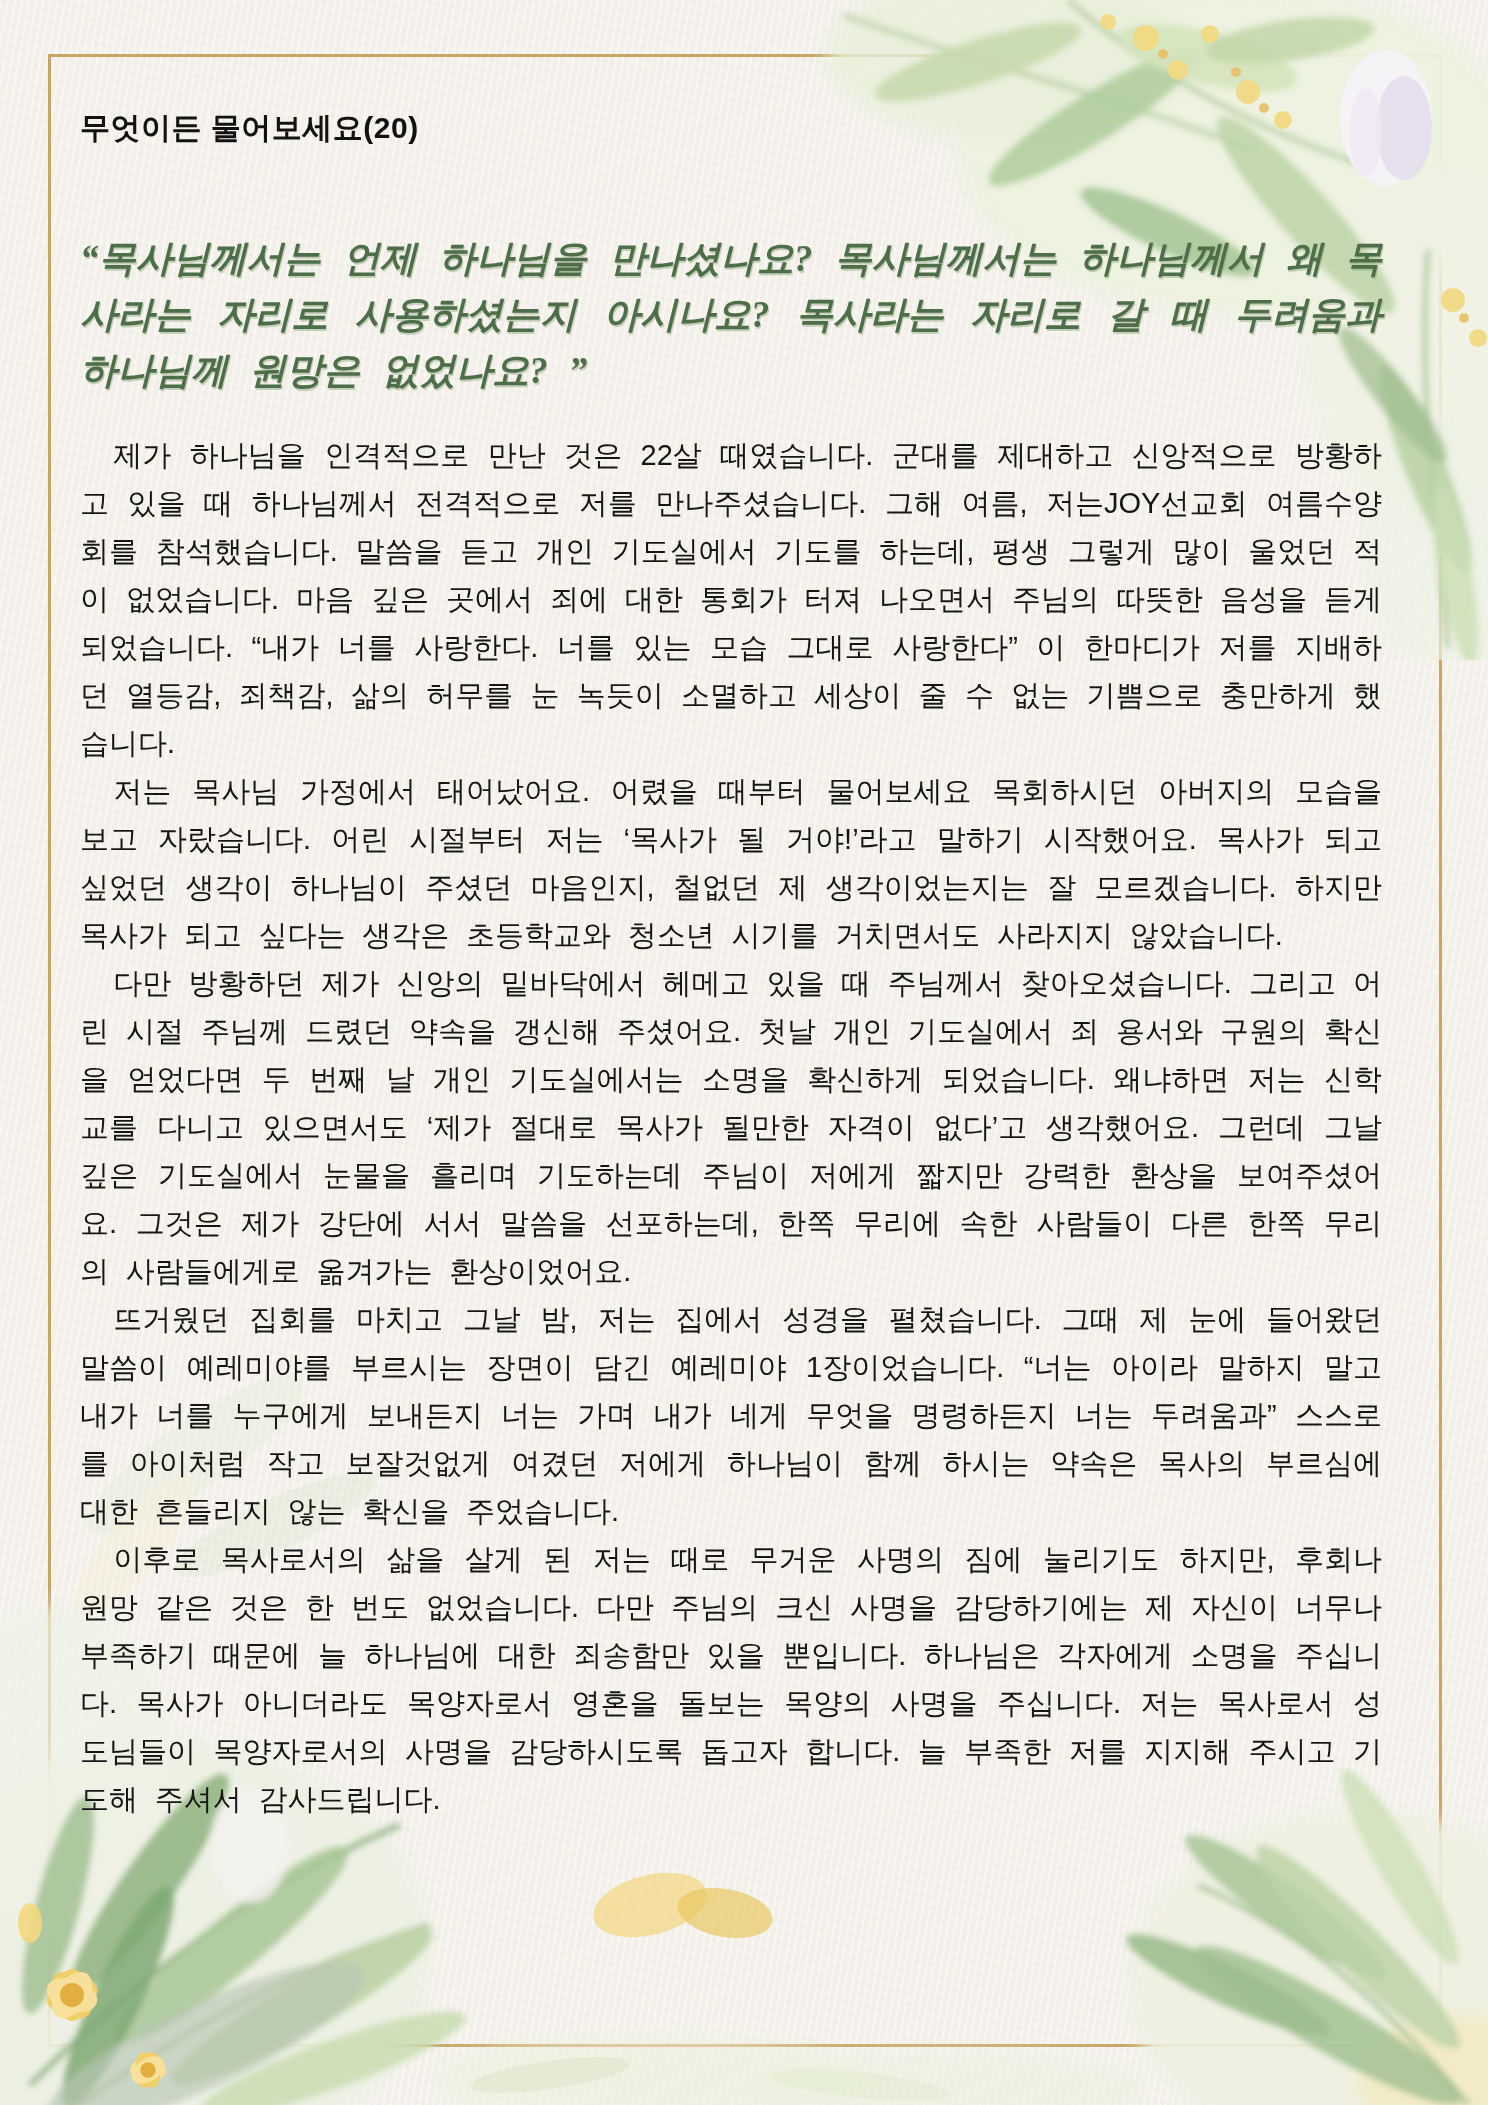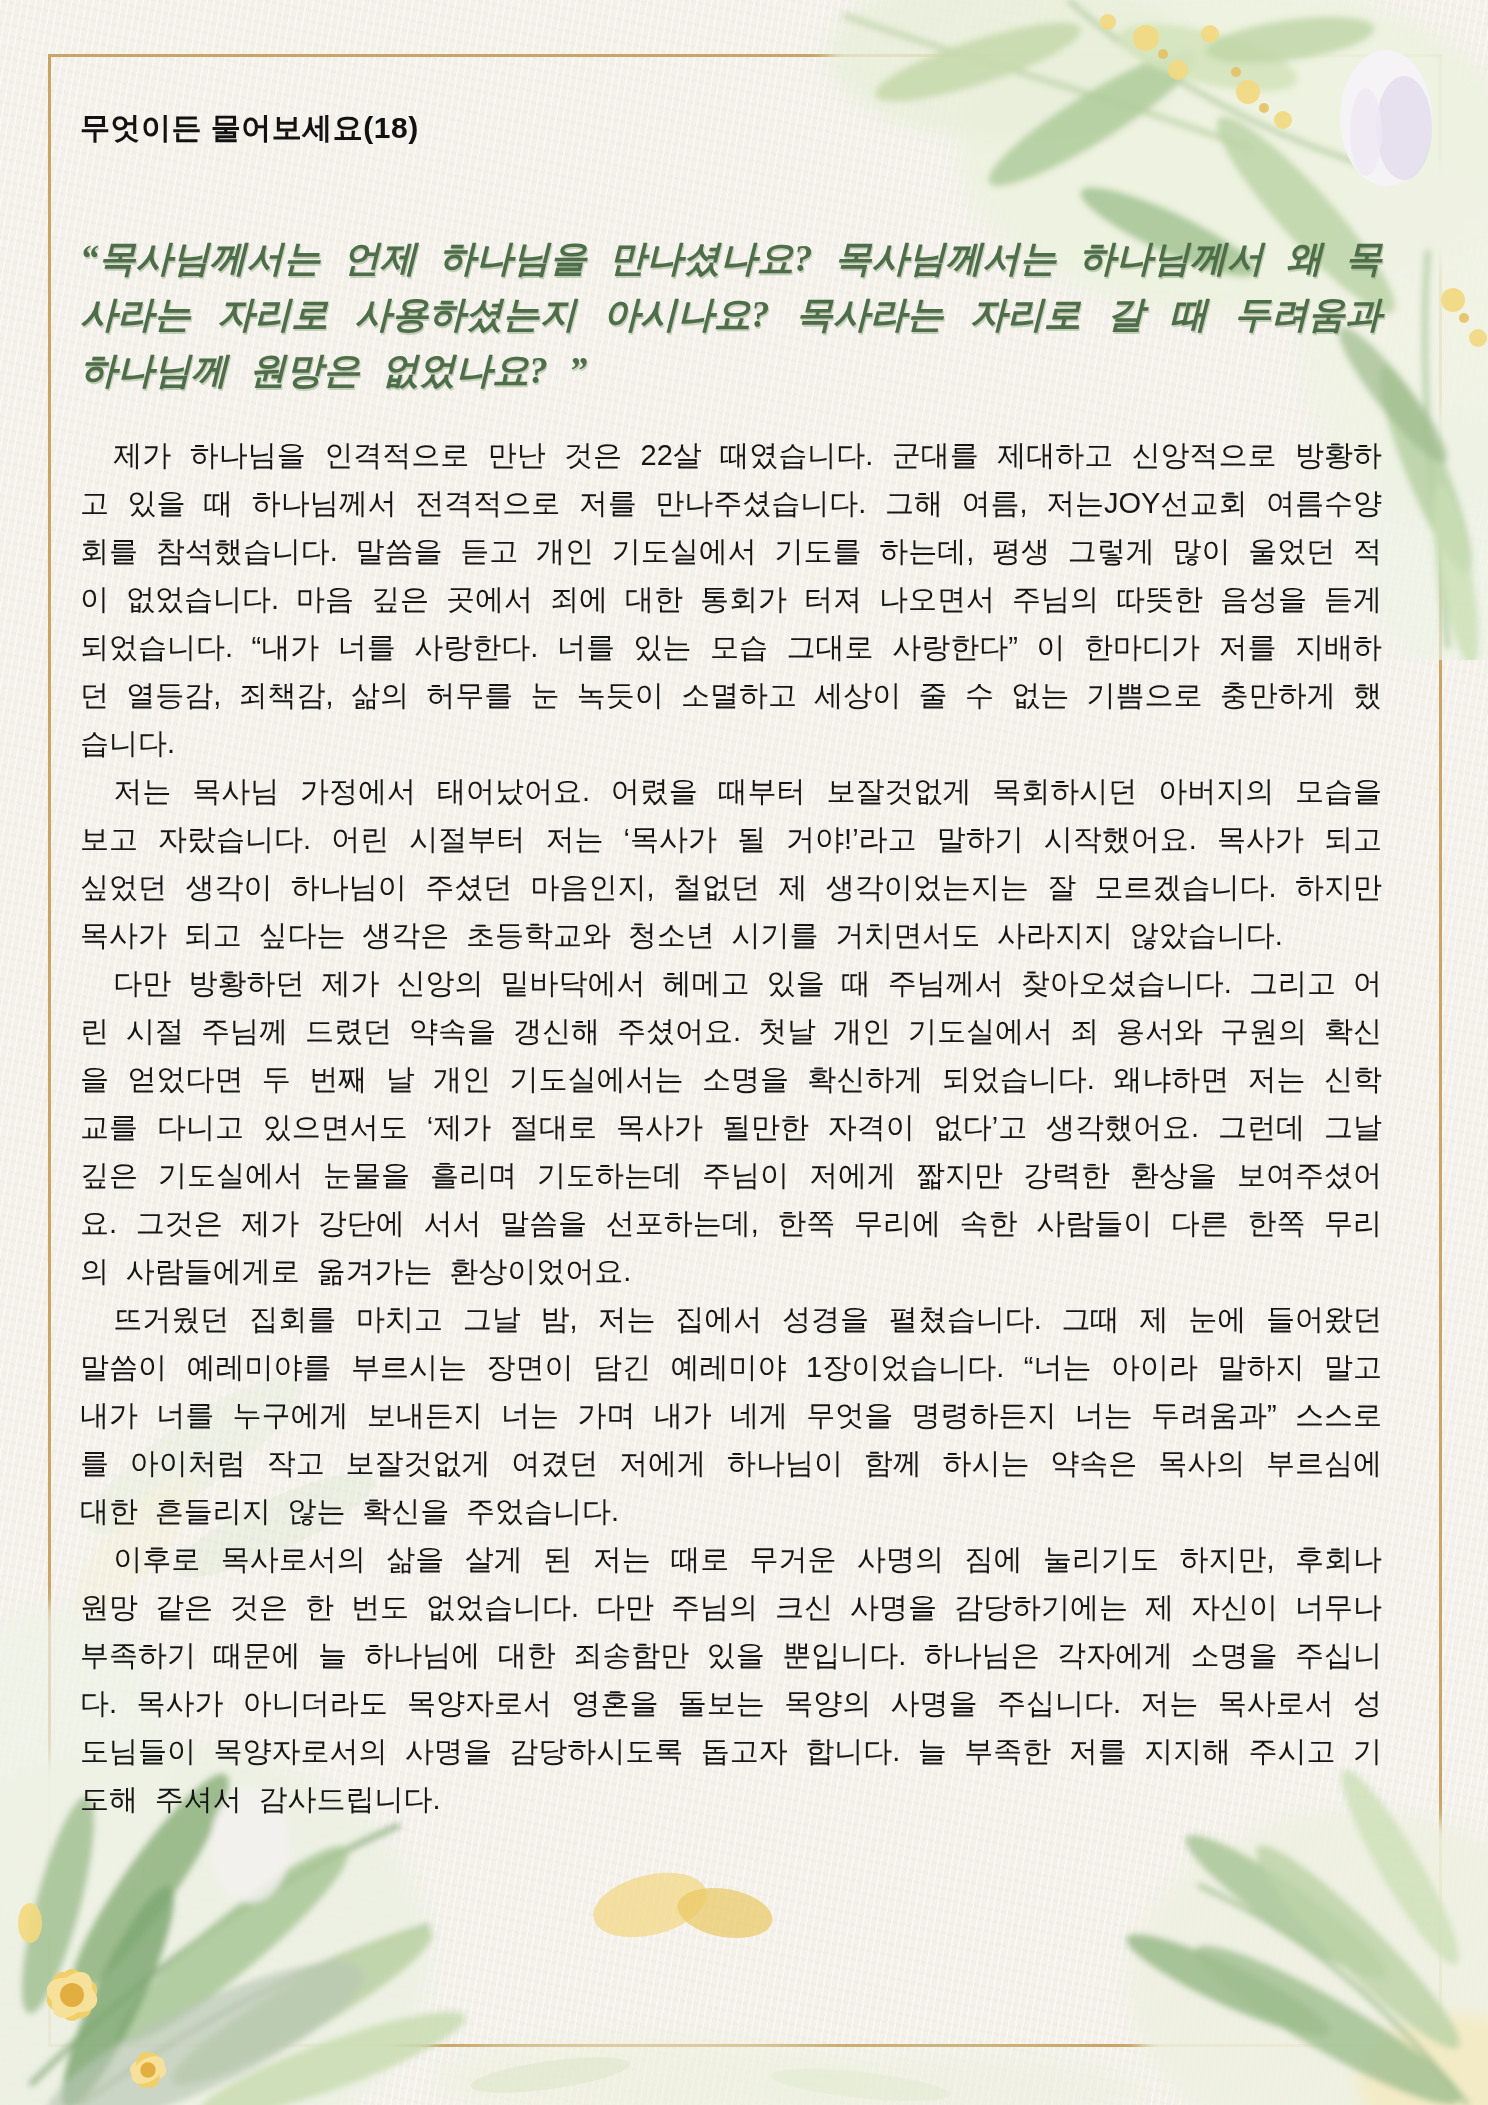--- a/index.html
+++ b/index.html
@@ -214,26 +214,26 @@
     <ellipse cx="430" cy="95" rx="90" ry="13" fill="#dde8cc" opacity="0.45" transform="rotate(6 430 95)"></ellipse>
   </svg>
 
   <svg class="decor decor-ml" viewBox="0 0 390 350" aria-hidden="true">
     <ellipse cx="150" cy="190" rx="130" ry="34" fill="#dfe9d5" opacity="0.6" transform="rotate(-35 150 190)"></ellipse>
     <ellipse cx="230" cy="260" rx="110" ry="26" fill="#cfe3bd" opacity="0.45" transform="rotate(-25 230 260)"></ellipse>
     <ellipse cx="90" cy="280" rx="90" ry="28" fill="#f6ecc9" opacity="0.5" transform="rotate(-50 90 280)"></ellipse>
   </svg>
 
   <main class="content">
-    <h1 class="doc-title">무엇이든 물어보세요(18)</h1>
+    <h1 class="doc-title">무엇이든 물어보세요(20)</h1>
 
     <p class="quote">“목사님께서는 언제 하나님을 만나셨나요? 목사님께서는 하나님께서 왜 목사라는 자리로 사용하셨는지 아시나요? 목사라는 자리로 갈 때 두려움과 하나님께 원망은 없었나요? ”</p>
 
     <div class="body-text">
       <p>제가 하나님을 인격적으로 만난 것은 22살 때였습니다. 군대를 제대하고 신앙적으로 방황하고 있을 때 하나님께서 전격적으로 저를 만나주셨습니다. 그해 여름, 저는JOY선교회 여름수양회를 참석했습니다. 말씀을 듣고 개인 기도실에서 기도를 하는데, 평생 그렇게 많이 울었던 적이 없었습니다. 마음 깊은 곳에서 죄에 대한 통회가 터져 나오면서 주님의 따뜻한 음성을 듣게 되었습니다. “내가 너를 사랑한다. 너를 있는 모습 그대로 사랑한다” 이 한마디가 저를 지배하던 열등감, 죄책감, 삶의 허무를 눈 녹듯이 소멸하고 세상이 줄 수 없는 기쁨으로 충만하게 했습니다.</p>
-      <p>저는 목사님 가정에서 태어났어요. 어렸을 때부터 보잘것없게 목회하시던 아버지의 모습을 보고 자랐습니다. 어린 시절부터 저는 ‘목사가 될 거야!’라고 말하기 시작했어요. 목사가 되고 싶었던 생각이 하나님이 주셨던 마음인지, 철없던 제 생각이었는지는 잘 모르겠습니다. 하지만 목사가 되고 싶다는 생각은 초등학교와 청소년 시기를 거치면서도 사라지지 않았습니다.</p>
+      <p>저는 목사님 가정에서 태어났어요. 어렸을 때부터 물어보세요 목회하시던 아버지의 모습을 보고 자랐습니다. 어린 시절부터 저는 ‘목사가 될 거야!’라고 말하기 시작했어요. 목사가 되고 싶었던 생각이 하나님이 주셨던 마음인지, 철없던 제 생각이었는지는 잘 모르겠습니다. 하지만 목사가 되고 싶다는 생각은 초등학교와 청소년 시기를 거치면서도 사라지지 않았습니다.</p>
       <p>다만 방황하던 제가 신앙의 밑바닥에서 헤메고 있을 때 주님께서 찾아오셨습니다. 그리고 어린 시절 주님께 드렸던 약속을 갱신해 주셨어요. 첫날 개인 기도실에서 죄 용서와 구원의 확신을 얻었다면 두 번째 날 개인 기도실에서는 소명을 확신하게 되었습니다. 왜냐하면 저는 신학교를 다니고 있으면서도 ‘제가 절대로 목사가 될만한 자격이 없다’고 생각했어요. 그런데 그날 깊은 기도실에서 눈물을 흘리며 기도하는데 주님이 저에게 짧지만 강력한 환상을 보여주셨어요. 그것은 제가 강단에 서서 말씀을 선포하는데, 한쪽 무리에 속한 사람들이 다른 한쪽 무리의 사람들에게로 옮겨가는 환상이었어요.</p>
       <p>뜨거웠던 집회를 마치고 그날 밤, 저는 집에서 성경을 펼쳤습니다. 그때 제 눈에 들어왔던 말씀이 예레미야를 부르시는 장면이 담긴 예레미야 1장이었습니다. “너는 아이라 말하지 말고 내가 너를 누구에게 보내든지 너는 가며 내가 네게 무엇을 명령하든지 너는 두려움과” 스스로를 아이처럼 작고 보잘것없게 여겼던 저에게 하나님이 함께 하시는 약속은 목사의 부르심에 대한 흔들리지 않는 확신을 주었습니다.</p>
       <p>이후로 목사로서의 삶을 살게 된 저는 때로 무거운 사명의 짐에 눌리기도 하지만, 후회나 원망 같은 것은 한 번도 없었습니다. 다만 주님의 크신 사명을 감당하기에는 제 자신이 너무나 부족하기 때문에 늘 하나님에 대한 죄송함만 있을 뿐입니다. 하나님은 각자에게 소명을 주십니다. 목사가 아니더라도 목양자로서 영혼을 돌보는 목양의 사명을 주십니다. 저는 목사로서 성도님들이 목양자로서의 사명을 감당하시도록 돕고자 합니다. 늘 부족한 저를 지지해 주시고 기도해 주셔서 감사드립니다.</p>
     </div>
   </main>
 
 </div>
 
 </body></html>

